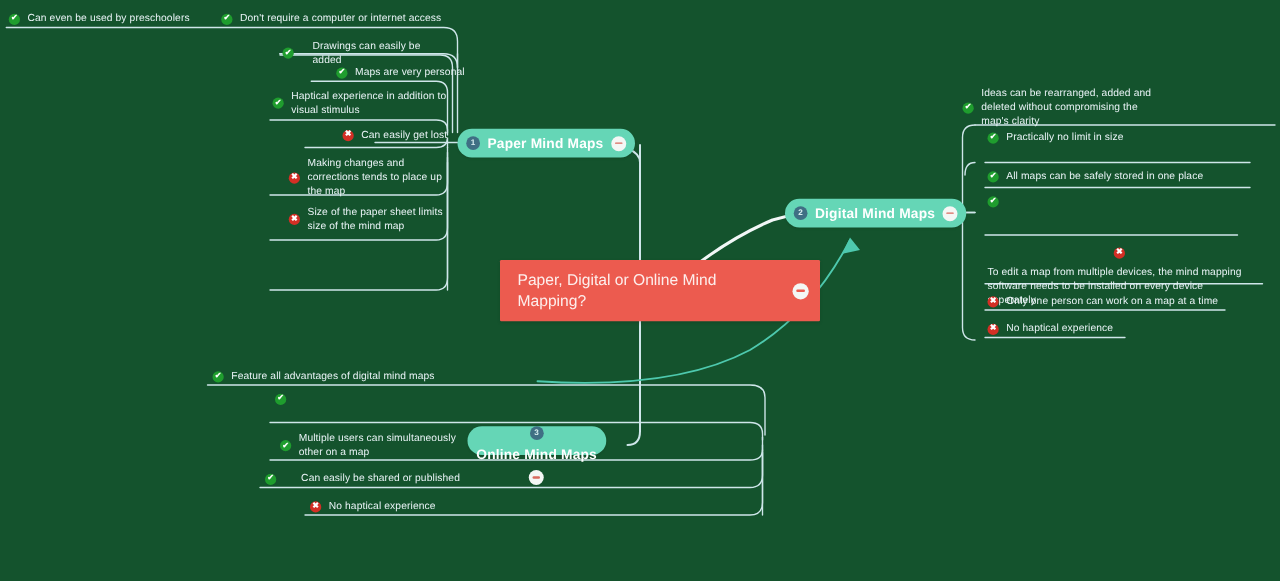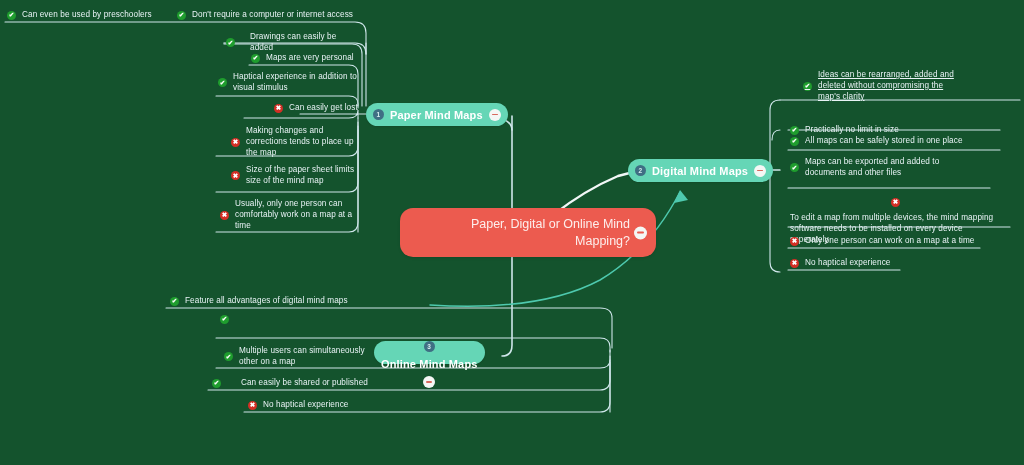--- a/index.html
+++ b/index.html
@@ -96,25 +96,25 @@
     display: block;
     width: 6px; height: 1.6px;
     background: #d86a5e;
     border-radius: 1px;
   }
 
   
   #central {
     position: absolute;
     background: #ec5b4f;
-    border-radius: 13px;
+    border-radius: 1px;
     color: #fdeeec;
     font-size: 12.5px;
     line-height: 1.35;
-    text-align: right;
+    text-align: left;
     display: flex;
     align-items: center;
     justify-content: center;
     padding: 0 26px 0 14px;
     box-shadow: 0 1px 3px rgba(0,0,0,.12);
   }
   #central .collapse {
     position: absolute;
     right: 9px;
     top: 50%;
@@ -191,21 +191,21 @@
   <div class="leaf" style="left:175px; top:8px; width:190px;">
     <span class="ico ok">✔</span>
     <span class="txt">Don't require a computer or internet access</span>
   </div>
 
   <div class="leaf" style="left:224px; top:30px; width:140px;gap:15px;">
     <span class="ico ok">✔</span>
     <span class="txt">Drawings can easily be added</span>
   </div>
 
-  <div class="leaf" style="left:249px; top:51px; width:115px;text-align:center;">
+  <div class="leaf" style="left:267px; top:51px; width:115px;text-align:center;">
     <span class="ico ok">✔</span>
     <span class="txt">Maps are very personal</span>
   </div>
 
   <div class="leaf multi" style="left:216px; top:70px; width:148px;">
     <span class="ico ok">✔</span>
     <span class="txt">Haptical experience in addition to visual stimulus</span>
   </div>
 
   <div class="leaf" style="left:272px; top:101px; width:92px;">
@@ -216,51 +216,46 @@
   <div class="leaf multi" style="left:229px; top:124px; width:135px;">
     <span class="ico bad">✖</span>
     <span class="txt">Making changes and corrections tends to place up the map</span>
   </div>
 
   <div class="leaf multi" style="left:229px; top:163px; width:135px;">
     <span class="ico bad">✖</span>
     <span class="txt">Size of the paper sheet limits size of the mind map</span>
   </div>
 
-  <div class="leaf multi" style="left:218px; top:197px; width:146px;">
-    <span class="ico bad">✖</span>
-    <span class="txt">Usually, only one person can comfortably work on a map at a time</span>
-  </div>
 
   <div class="branch" style="left:366px; top:103px;">
     <span class="num">1</span>
     <span>Paper Mind Maps</span>
     <span class="collapse">
         <i></i>
       </span>
   </div>
 
-  <div class="leaf multi" style="left:801px; top:68px; width:160px;text-decoration:underline;">
+  <div class="leaf multi" style="left:768px; top:68px; width:160px;">
     <span class="ico ok">✔</span>
     <span class="txt">Ideas can be rearranged, added and deleted without compromising the map's clarity</span>
   </div>
 
-  <div class="leaf" style="left:788px; top:123px; width:160px;text-align:center;">
+  <div class="leaf" style="left:788px; top:103px; width:160px;text-align:center;">
     <span class="ico ok">✔</span>
     <span class="txt">Practically no limit in size</span>
   </div>
 
   <div class="leaf" style="left:788px; top:134px; width:200px;">
     <span class="ico ok">✔</span>
     <span class="txt">All maps can be safely stored in one place</span>
   </div>
 
   <div class="leaf multi" style="left:788px; top:155px; width:155px;">
     <span class="ico ok">✔</span>
-    <span class="txt">Maps can be exported and added to documents and other files</span>
   </div>
 
   <div class="leaf multi" style="left:788px; top:196px; width:215px;flex-direction:column;">
     <span class="ico bad">✖</span>
     <span class="txt">To edit a map from multiple devices, the mind mapping software needs to be installed on every device seperately</span>
   </div>
 
   <div class="leaf" style="left:788px; top:234px; width:200px;">
     <span class="ico bad">✖</span>
     <span class="txt">Only one person can work on a map at a time</span>

